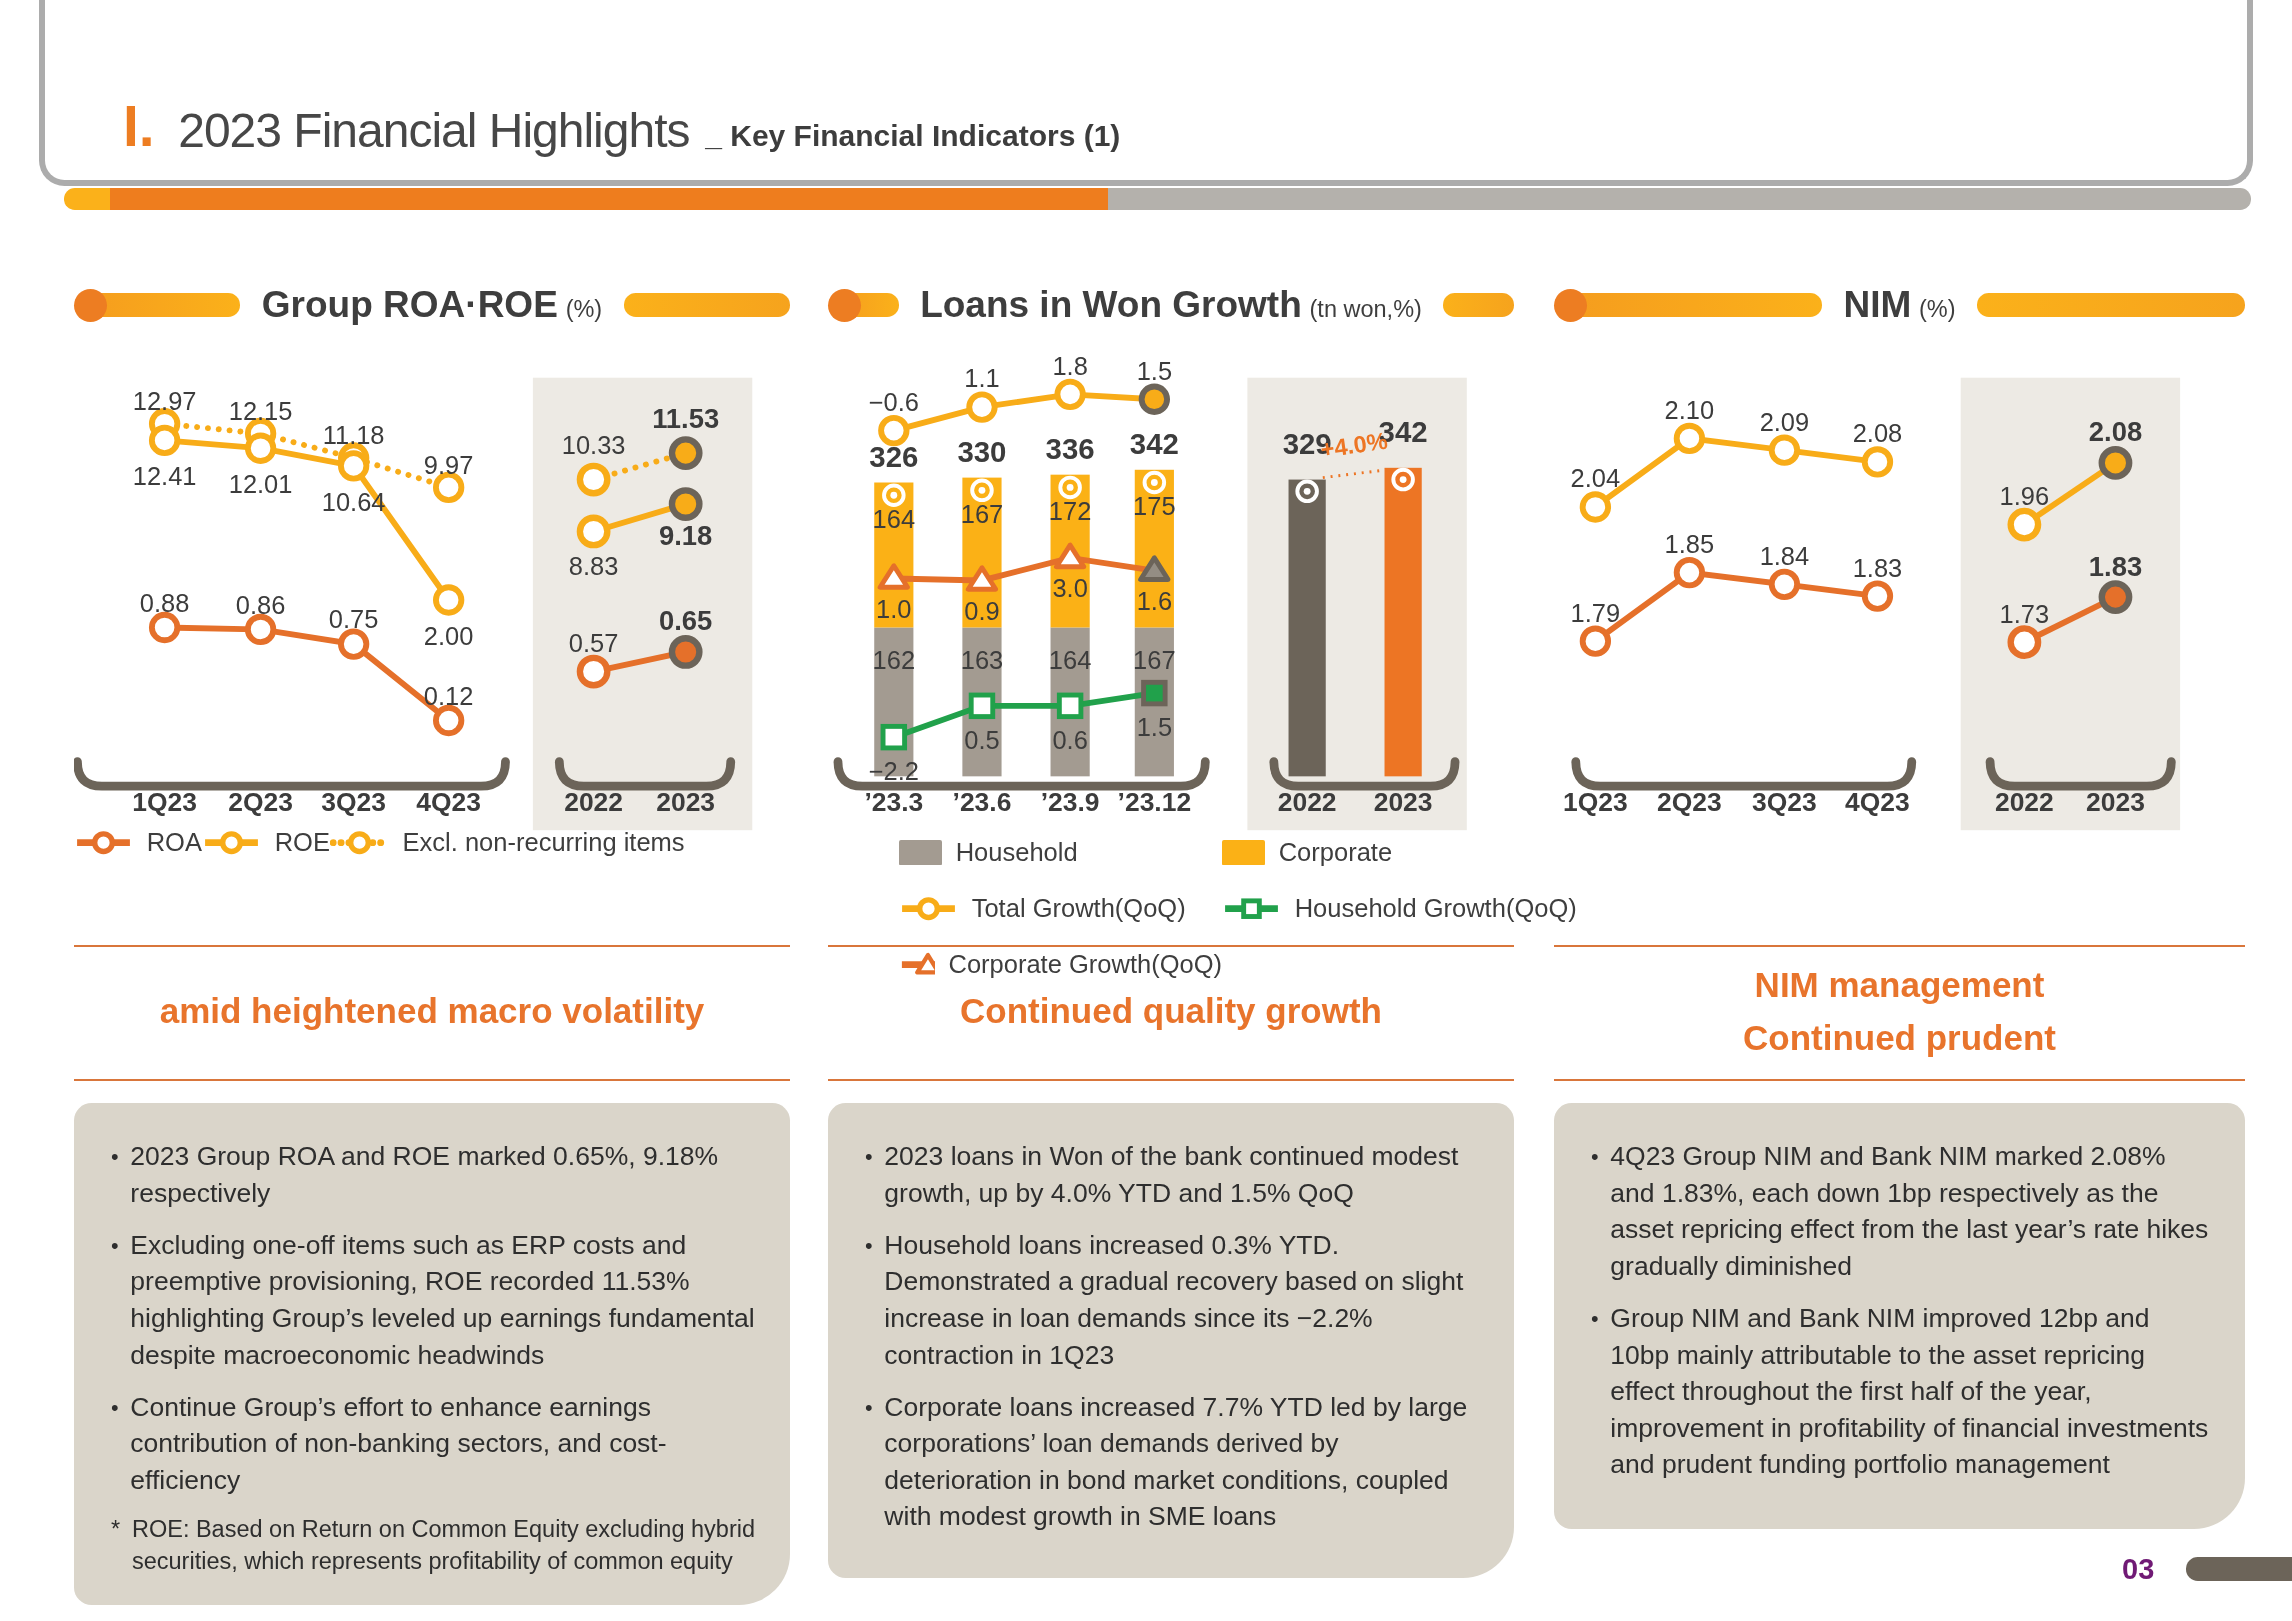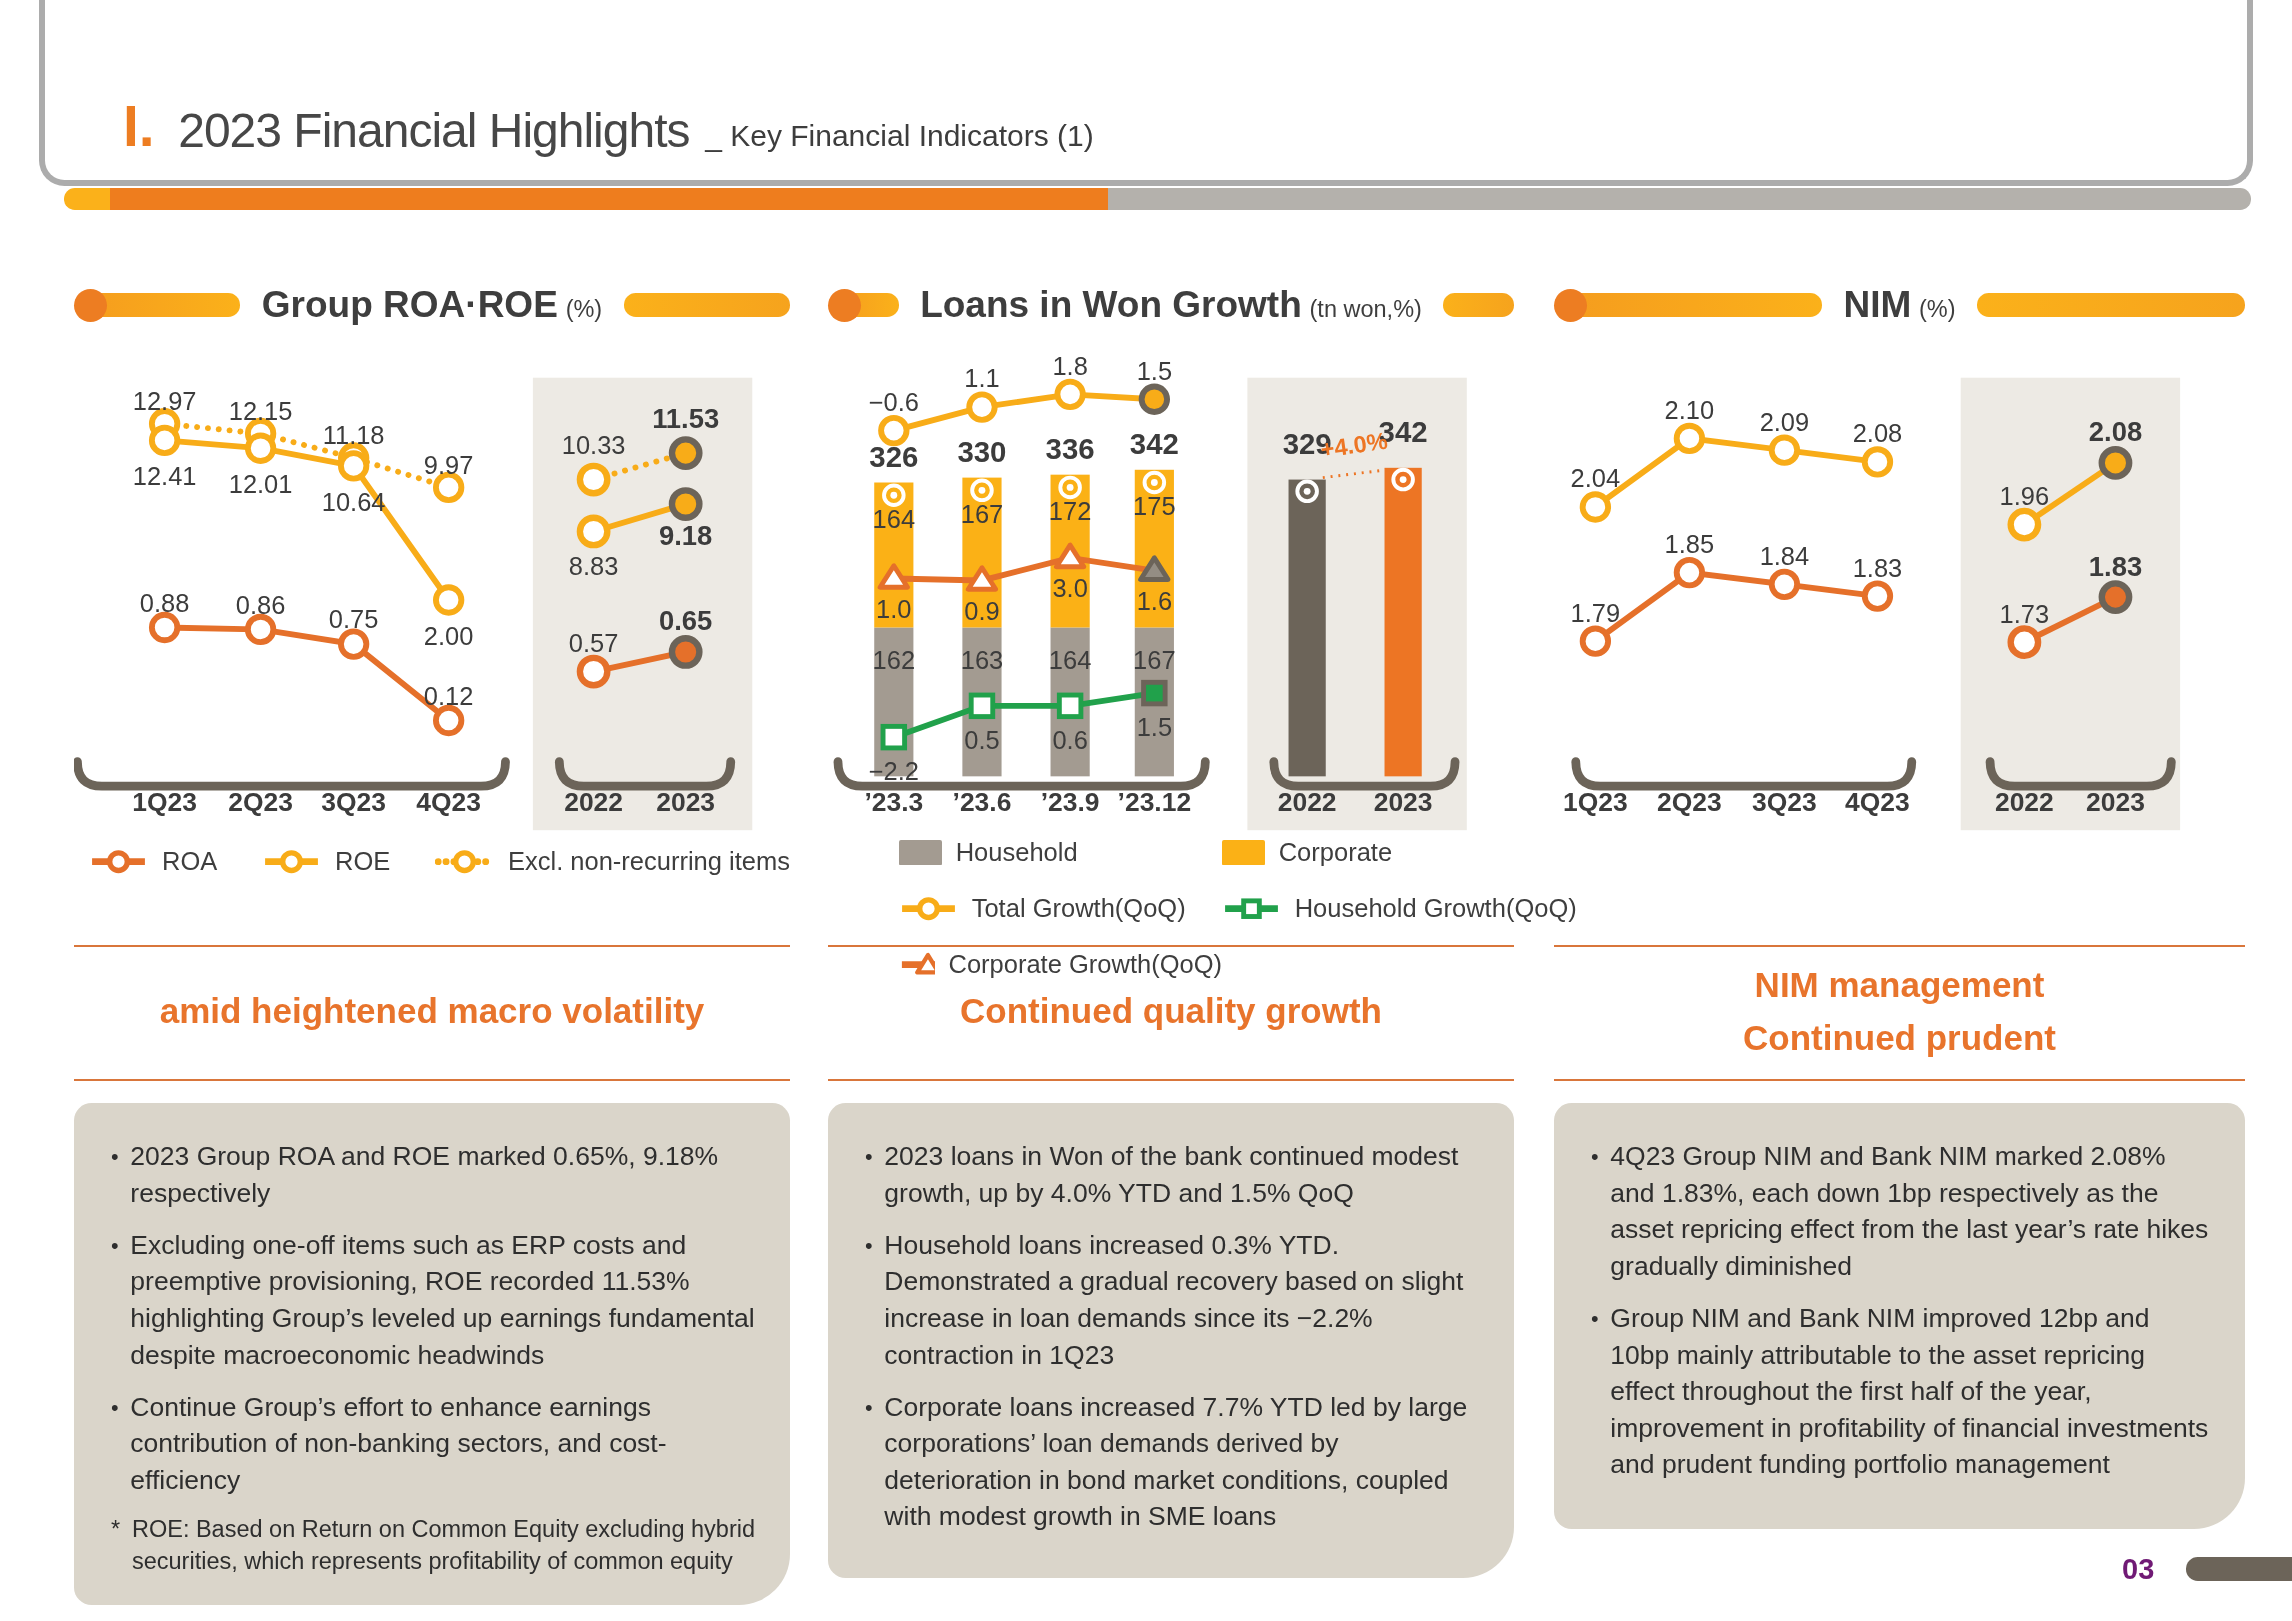--- a/index.html
+++ b/index.html
@@ -5,21 +5,21 @@
   html,body{margin:0;padding:0;background:#ffffff;}
   .slide{position:relative;width:2293px;height:1621px;background:#fff;overflow:hidden;
          font-family:"Liberation Sans",sans-serif;color:#3C3C3C;}
 
   
   .title-box{position:absolute;left:39px;top:-9.8px;width:2214px;height:196px;box-sizing:border-box;
              border:6.9px solid #ACACAC;border-top:none;border-radius:0 0 25.5px 25.5px;background:#fff;
              display:flex;align-items:flex-end;padding:0 0 25.5px 78px;}
   .t-index{color:#ED7D22;font-size:57px;font-weight:700;margin-right:23.5px;line-height:1;}
   .t-main{color:#474747;font-size:48px;font-weight:400;letter-spacing:-1px;line-height:1;}
-  .t-sub{color:#3d3d3d;font-size:30px;font-weight:400;margin-left:15.7px;line-height:1;padding-bottom:3.9px;}
+  .t-sub{color:#3d3d3d;font-size:30px;font-weight:700;margin-left:15.7px;line-height:1;padding-bottom:3.9px;}
   .progress{position:absolute;left:64px;top:188px;width:2187px;height:21.6px;border-radius:10.8px;overflow:hidden;display:flex;}
   .seg-y{width:46px;background:#FBB11A;}
   .seg-o{width:998px;background:#EE7D1E;}
   .seg-g{flex:1;background:#B4B1AC;}
 
   
   .col{position:absolute;top:0;height:1621px;margin-top:12px;}
   .col1{left:74px;width:716px;}
   .col2{left:828px;width:686px;}
   .col3{left:1554px;width:691px;}
@@ -27,21 +27,21 @@
   .sec-head{position:absolute;top:272px;left:0;right:0;display:flex;align-items:center;gap:21.6px;}
   .pill{height:23.5px;flex:1;display:flex;align-items:center;min-width:35px;}
   .pill-dot{width:33px;height:33px;border-radius:50%;background:#ED7D22;z-index:1;flex:none;}
   .pill-bar{flex:1;height:23.5px;background:linear-gradient(90deg,#F59C1E,#FBB11A);border-radius:11.8px;margin-left:-29px;}
   .pill-bar-r{flex:1;height:23.5px;background:linear-gradient(90deg,#FBB11A,#F6A31D);border-radius:11.8px;}
   .sec-title{font-size:37px;font-weight:700;color:#3E3E3E;white-space:nowrap;}
   .unit{font-size:23.5px;font-weight:400;margin-left:7.8px;color:#3E3E3E;}
 
   .chart{position:absolute;top:304px;left:0;}
 
-  .legend-row{position:absolute;top:835px;left:0;right:0;display:flex;justify-content:flex-end;gap:45px;}
+  .legend-row{position:absolute;top:816px;left:0;right:0;display:flex;justify-content:flex-start;}
   .legend-grid{position:absolute;top:826px;left:71px;right:0;display:grid;grid-template-columns:323px auto;row-gap:27px;}
   .leg-item{display:flex;align-items:center;gap:13.7px;font-size:25.5px;color:#3E3E3E;white-space:nowrap;}
 
   .hr{position:absolute;left:0;right:0;border-top:2.9px solid #D9763B;}
   .hr1{top:933px;}
   .hr2{top:1067px;}
   .heading{position:absolute;top:937px;left:0;right:0;height:125px;display:flex;flex-direction:column;
            justify-content:center;align-items:center;font-size:35px;font-weight:700;color:#E8742C;line-height:1.5;}
   .text-box{position:absolute;top:1091px;left:0;right:0;min-height:426px;background:#DAD5CA;
             border-radius:17.6px 17.6px 51px 17.6px;padding:35px 31px 27.4px 37px;box-sizing:border-box;}

